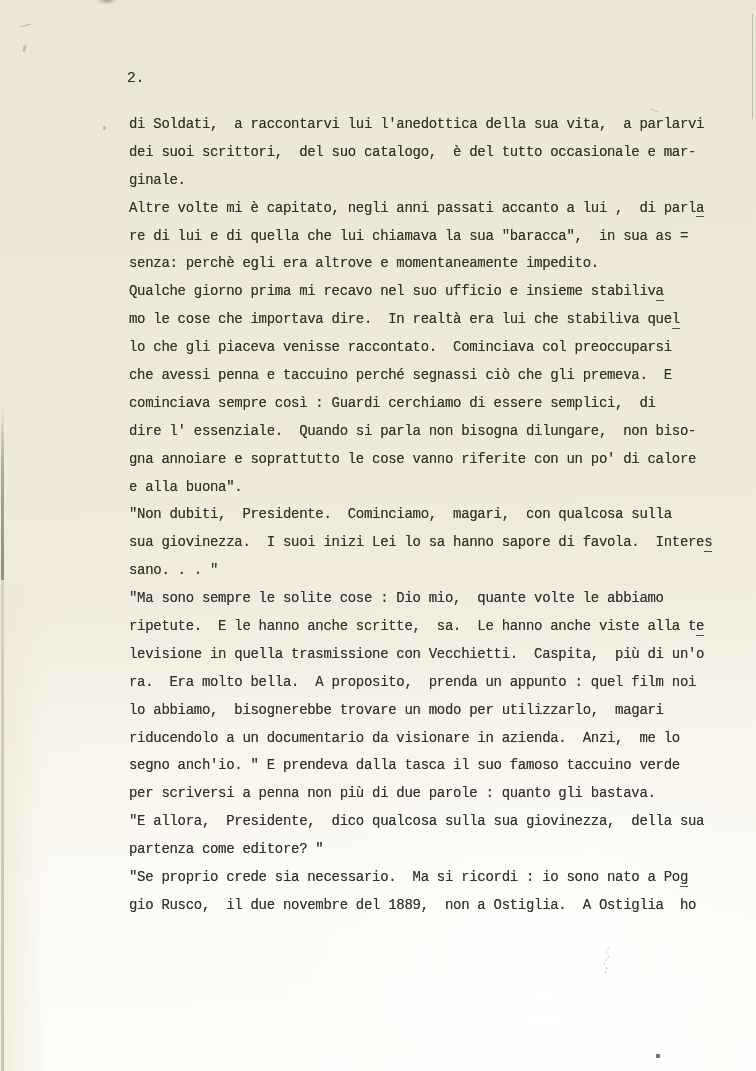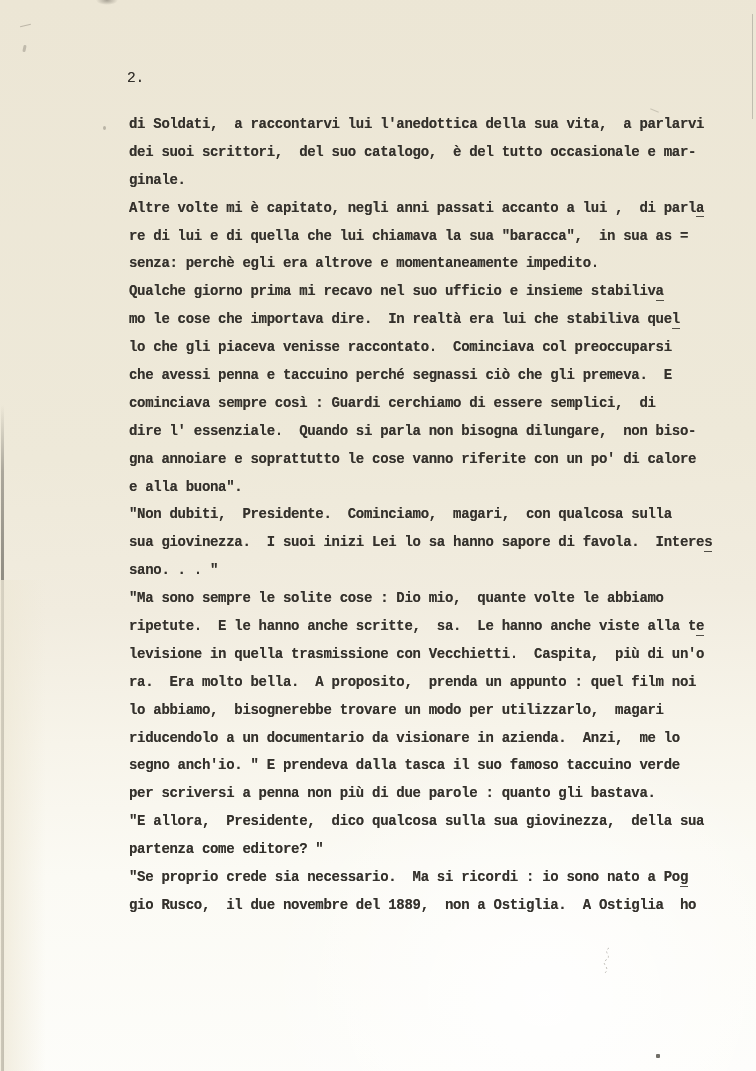--- a/index.html
+++ b/index.html
@@ -30,21 +30,20 @@
   }
   .textblock {
     position: absolute;
     left: 129px;
     top: 111px;
     font-size: 14px;
     line-height: 27.9px;
     letter-spacing: -0.3px;
     white-space: pre;
     text-shadow: 0 0 0.5px rgba(52,49,44,0.6);
-    font-weight: bold;
   }
   .tline { height: 27.9px; }
   .ul { border-bottom: 1.4px solid rgba(52,49,44,0.85); padding-bottom: 0.5px; }
 
   
   .edge-left {
     position: absolute;
     left: 1px; top: 405px;
     width: 2.5px; height: 666px;
     background: linear-gradient(to bottom,

